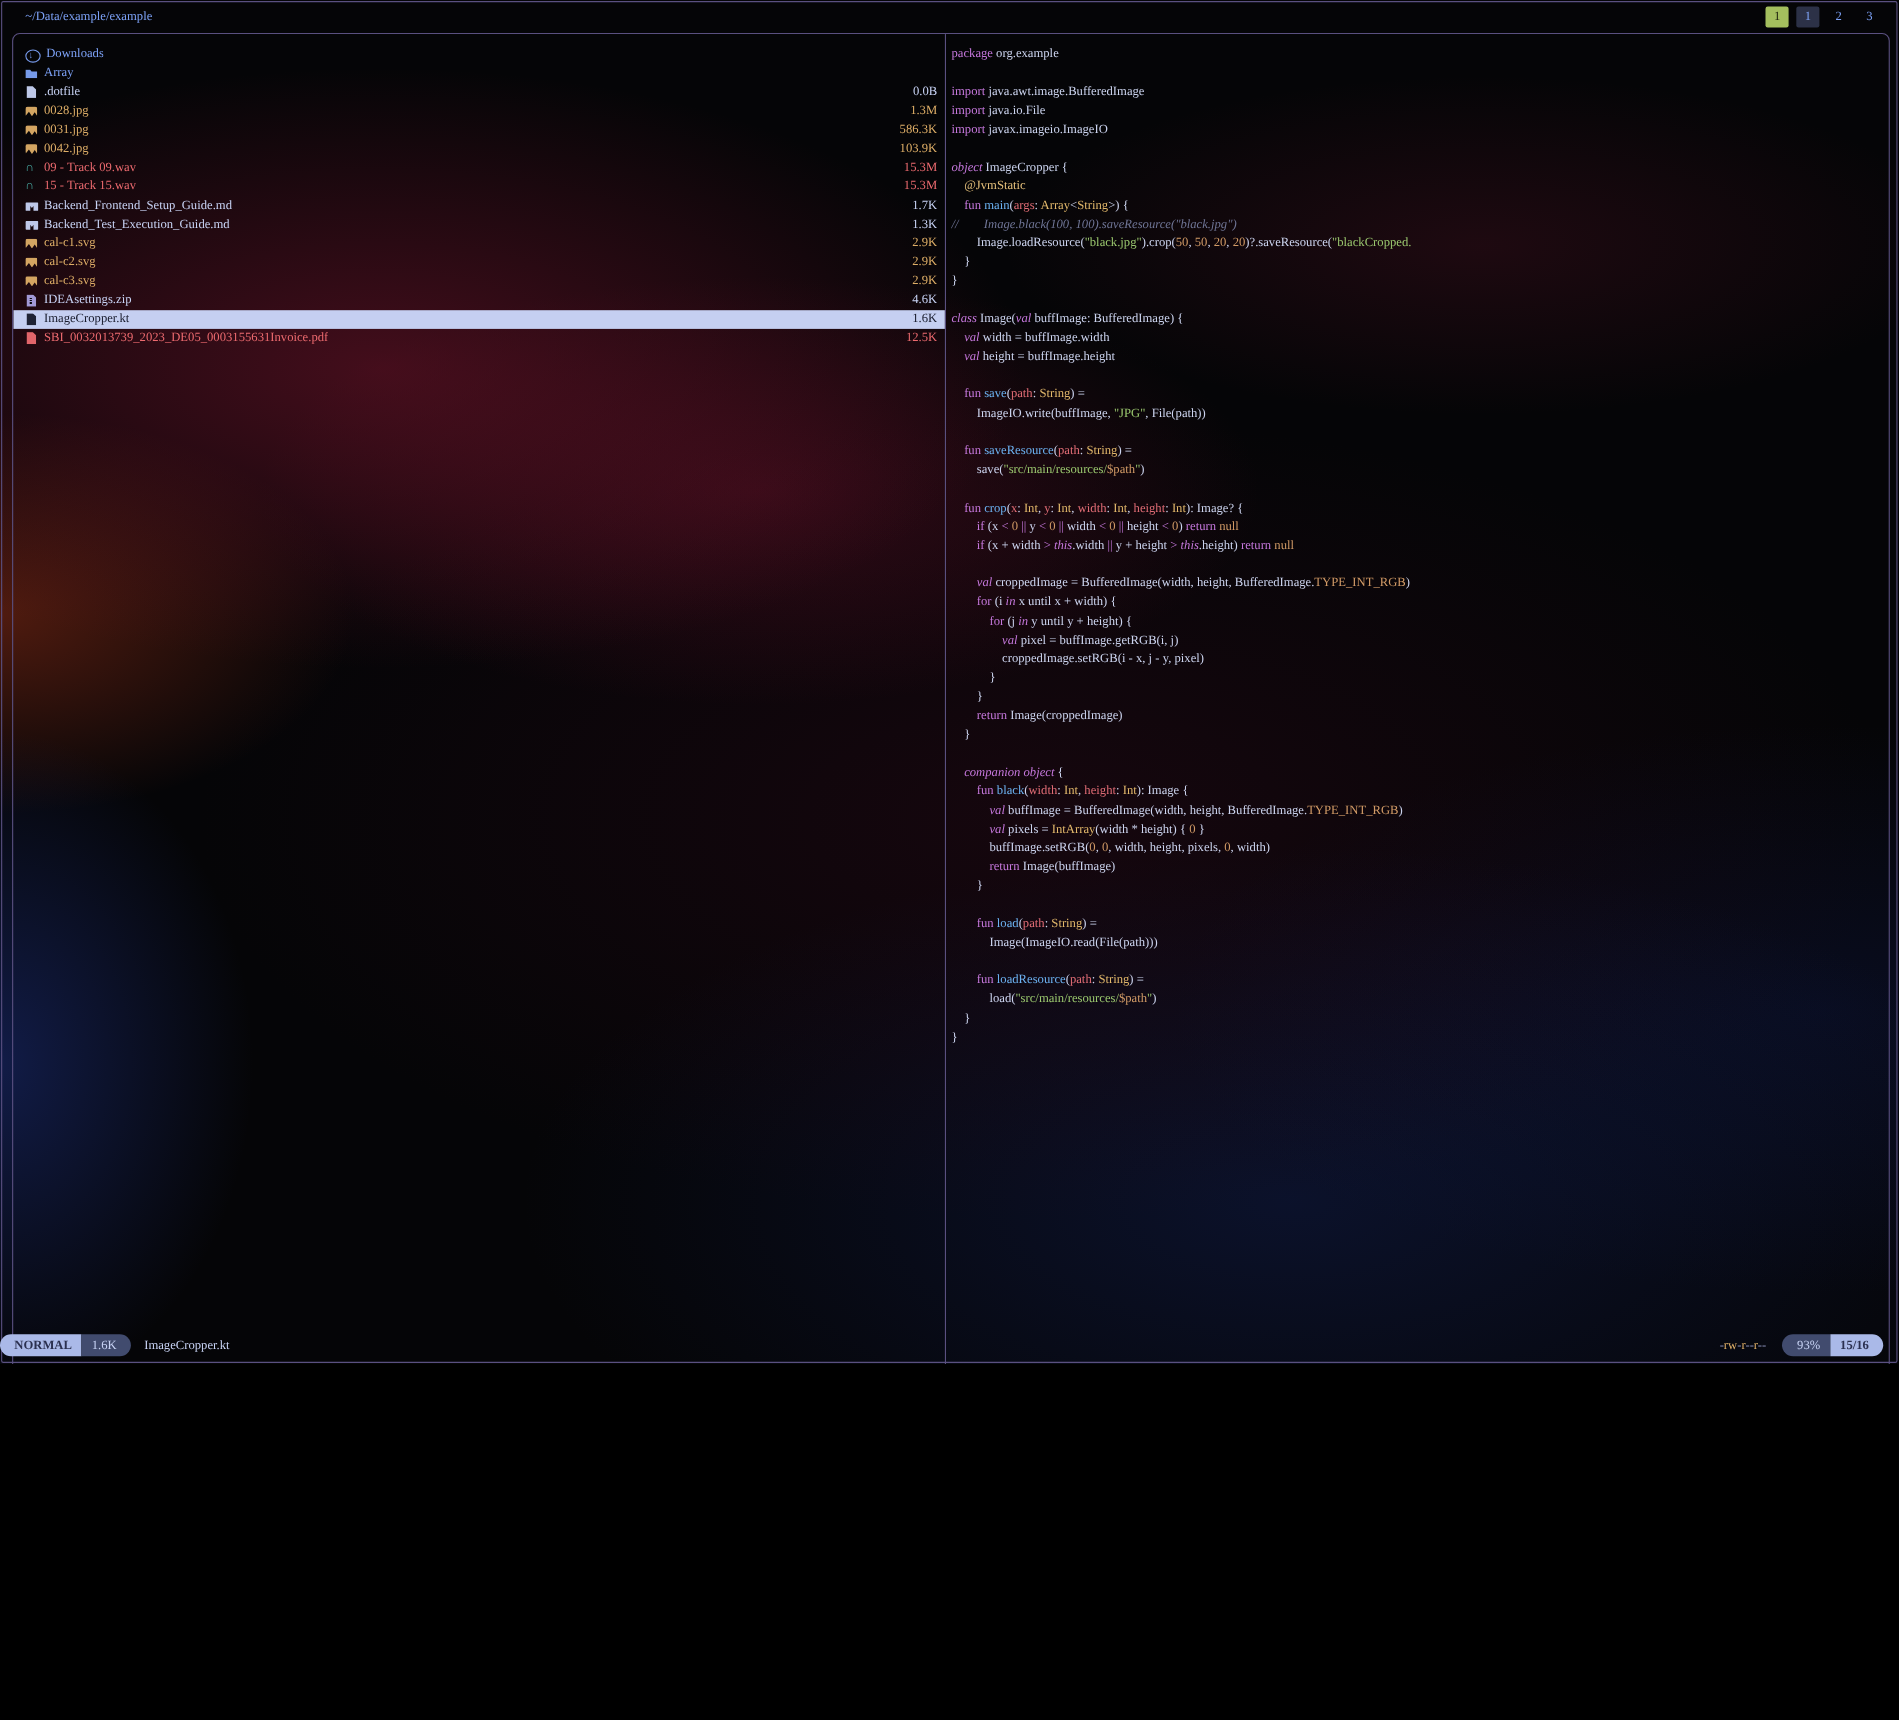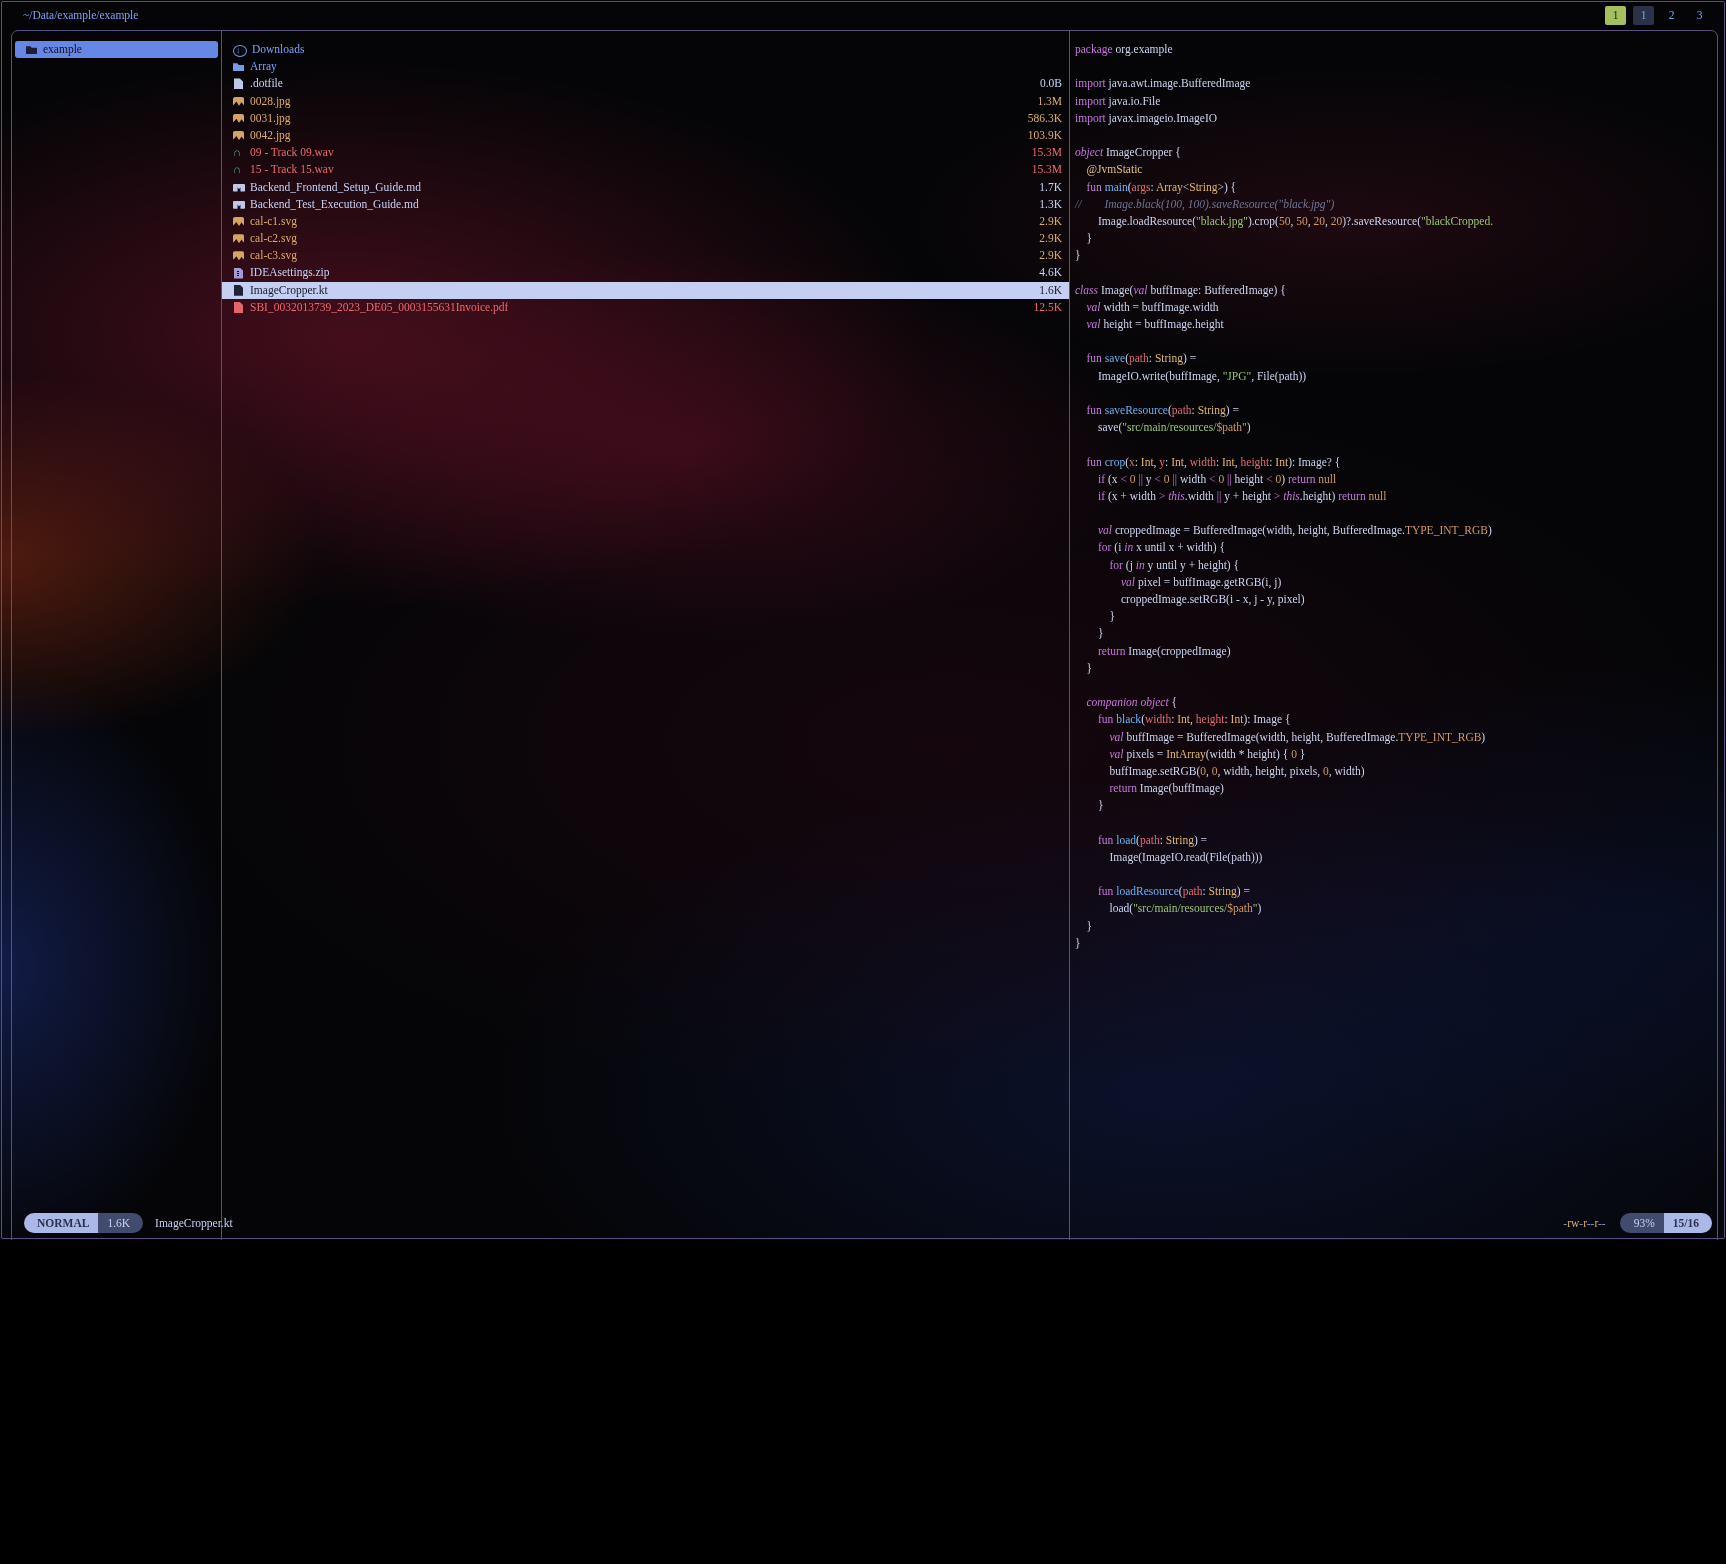--- a/index.html
+++ b/index.html
@@ -68,21 +68,21 @@
   .t-ki{color:var(--tokkw,#c678dd);font-style:italic;}
   .t-fn{color:var(--tokfn,#6cb2f2);}
   .t-ty{color:var(--tokty,#e2b86b);}
   .t-pm{color:var(--tokpm,#e06c75);}
   .t-st{color:var(--tokst,#9ac76e);}
   .t-nu{color:var(--toknu,#d19a66);}
   .t-cm{color:var(--tokcm,#6f7596);font-style:italic;}
   .t-an{color:var(--tokan,#e5c07b);}
   .t-df{color:var(--tokdf,#ccd4ef);}
   
-  .statusbar{position:absolute;left:24px;right:14px;bottom:6px;height:22px;display:flex;align-items:center;}
+  .statusbar{position:absolute;left:0;right:14px;bottom:6px;height:22px;display:flex;align-items:center;}
   .seg{height:20px;line-height:20px;display:inline-block;}
   .mode{background:var(--pilllight,#aab9e8);color:var(--pilllightfg,#2b3050);border-radius:10px 0 0 10px;padding:0 9px 0 13px;font-weight:bold;}
   .szseg{background:var(--pilldark,#414b6e);color:var(--pilldarkfg,#c8d3f5);border-radius:0 10px 10px 0;padding:0 13px 0 9px;}
   .sname{margin-left:12px;color:var(--fg,#c8d3f5);}
   .right{margin-left:auto;display:flex;align-items:center;}
   .perms{margin-right:14px;letter-spacing:0;}
   .p-dim{color:var(--permdash,#8a90b8);} .p-yel{color:var(--permletter,#deae67);}
   .pct{background:var(--pilldark,#414b6e);color:var(--pilldarkfg,#c8d3f5);border-radius:10px 0 0 10px;padding:0 9px 0 14px;}
   .pos{background:var(--pilllight,#aab9e8);color:var(--pilllightfg,#2b3050);border-radius:0 10px 10px 0;padding:0 13px 0 9px;font-weight:bold;}
 </style>
@@ -96,25 +96,20 @@
     <span class="path">~/Data/example/example</span>
     <div class="tabs">
         <span class="tab active">1</span>
         <span class="tab box">1</span>
         <span class="tab plain">2</span>
         <span class="tab plain">3</span>
       </div>
   </div>
 
   <div class="panes">
-    <div class="pane parent">
-      <div>
-          <div class="row c-fg sel"><span class="fi i-folder"></span><span class="fname">example</span><span class="fsize"></span></div>
-        </div>
-    </div>
     <div class="pane files">
       <div>
           <div class="row c-blue"><span class="fi i-download"></span><span class="fname">Downloads</span><span class="fsize"></span></div>
           <div class="row c-blue"><span class="fi i-folder"></span><span class="fname">Array</span><span class="fsize"></span></div>
           <div class="row c-fg"><span class="fi i-file"></span><span class="fname">.dotfile</span><span class="fsize">0.0B</span></div>
           <div class="row c-yellow"><span class="fi i-image"></span><span class="fname">0028.jpg</span><span class="fsize">1.3M</span></div>
           <div class="row c-yellow"><span class="fi i-image"></span><span class="fname">0031.jpg</span><span class="fsize">586.3K</span></div>
           <div class="row c-yellow"><span class="fi i-image"></span><span class="fname">0042.jpg</span><span class="fsize">103.9K</span></div>
           <div class="row c-red"><span class="fi i-audio ci-teal"></span><span class="fname">09 - Track 09.wav</span><span class="fsize">15.3M</span></div>
           <div class="row c-red"><span class="fi i-audio ci-teal"></span><span class="fname">15 - Track 15.wav</span><span class="fsize">15.3M</span></div>

